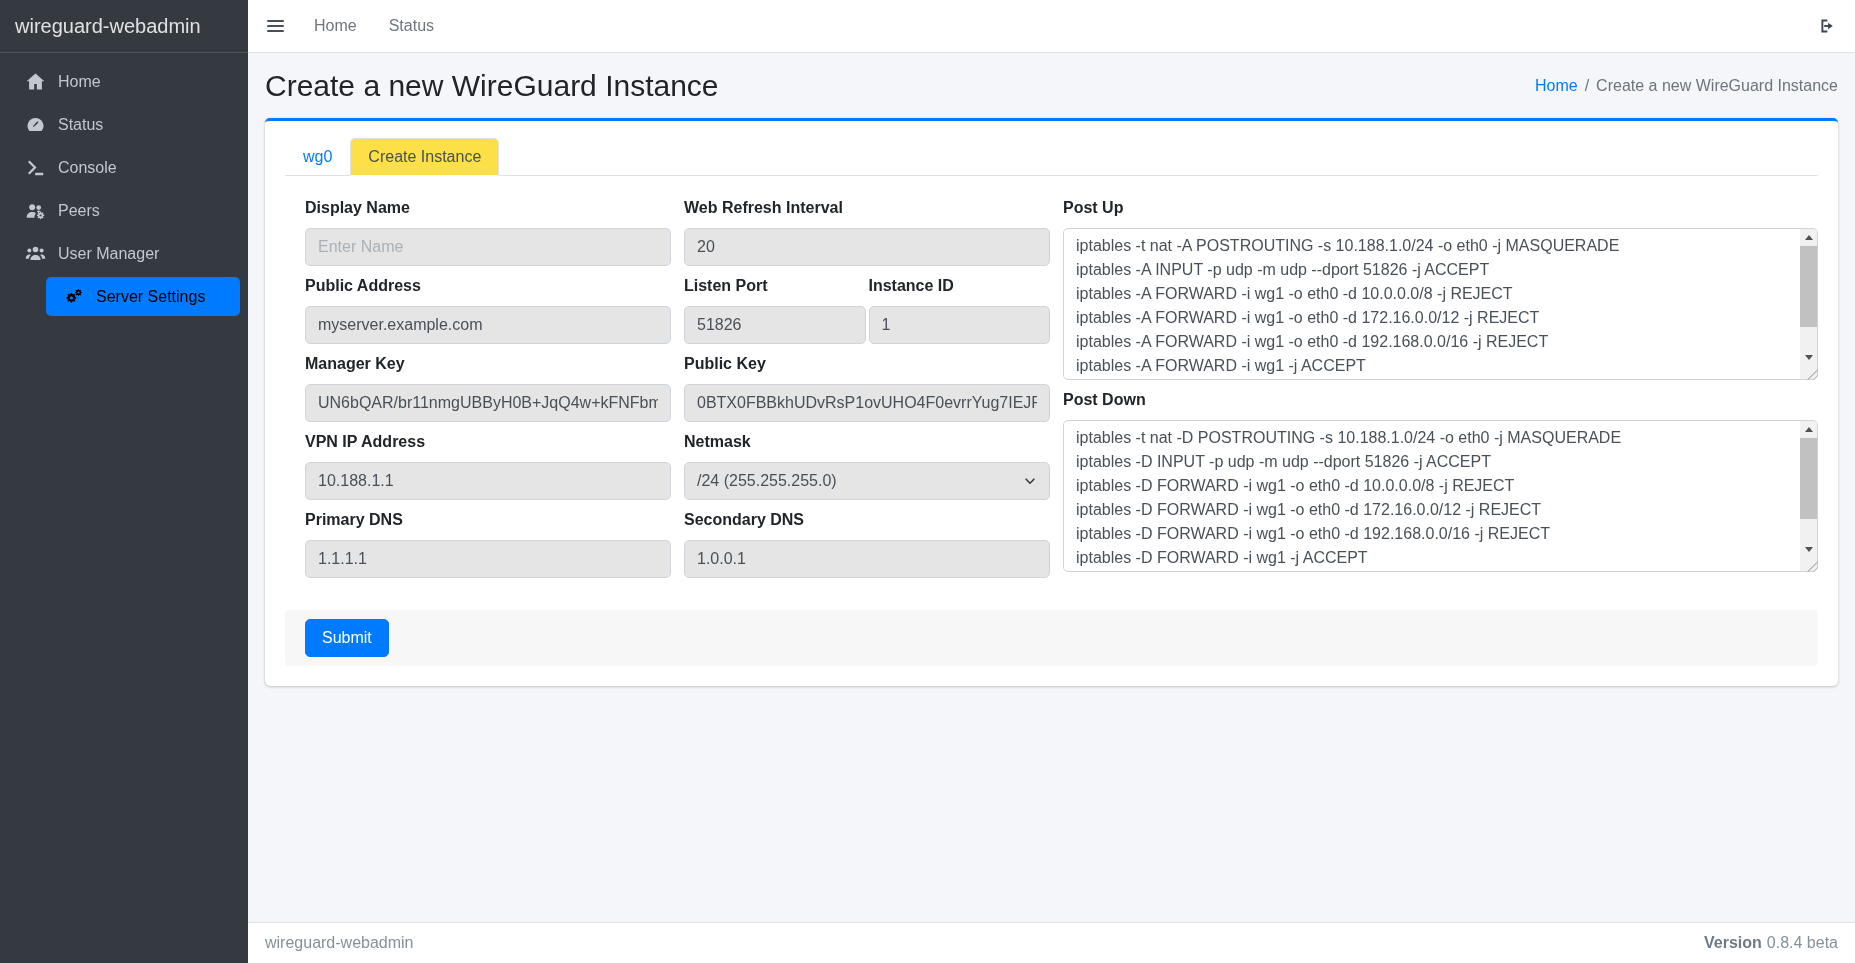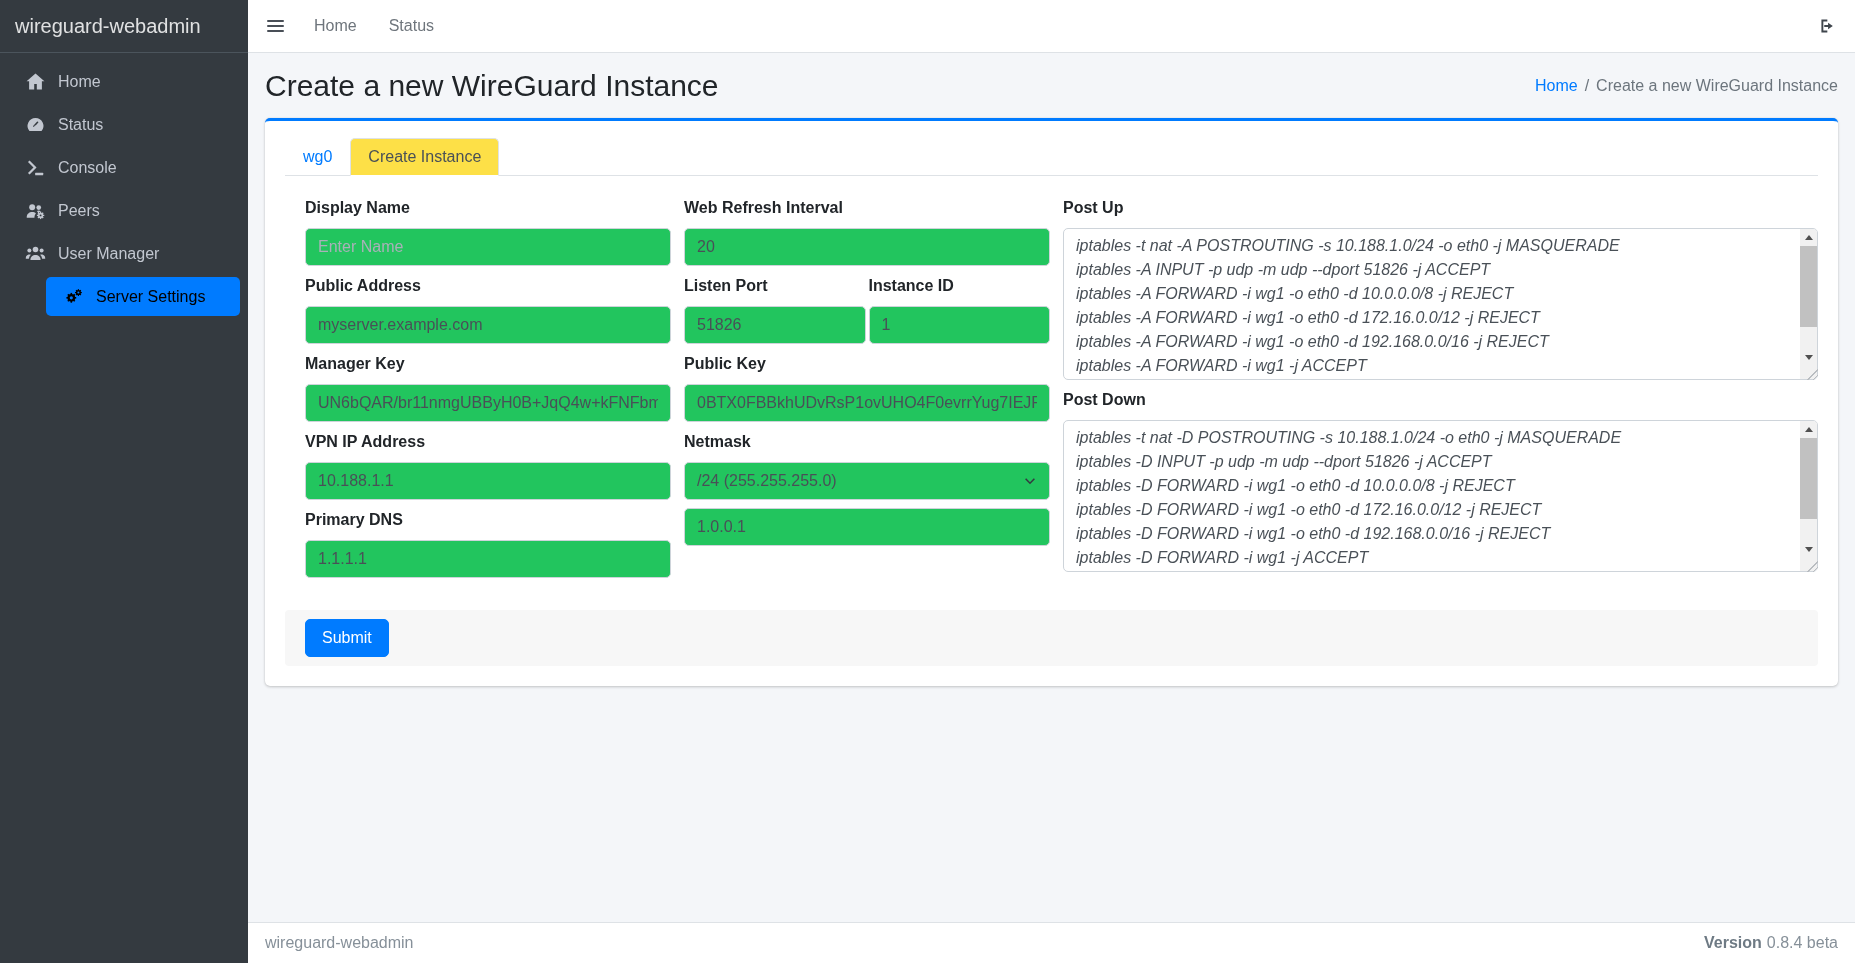--- a/index.html
+++ b/index.html
@@ -45,35 +45,35 @@
          margin-bottom:-1px; cursor:pointer; }
   .tab.inactive { color:#007bff; }
   .tab.active { color:#495057; background:#fde047; border-color:#dee2e6 #dee2e6 #fff; }
 
   
   .form-grid { display:grid; grid-template-columns:366px 366px 1fr; column-gap:13px;
                margin:20px 0 0 20px; align-items:start; }
   .fg { margin-bottom:8px; }
   .fl { display:block; font-weight:700; font-size:16px; line-height:24px; color:#212529; margin-bottom:8px; }
   .fc { display:block; width:100%; height:38px; border:1px solid #ced4da; border-radius:5px;
-        padding:6px 12px; font-size:16px; color:#495057; background:#22c55e; font-family:inherit; }
+        padding:6px 12px; font-size:16px; color:#495057; background:#e5e5e5; font-family:inherit; }
   .fc::placeholder { color:#a9b1b8; opacity:1; }
   .split { display:flex; gap:3px; }
   .split > div { flex:1; }
 
   .select-box { position:relative; cursor:pointer; display:flex; align-items:center; }
   .select-box .sel-text { flex:1; overflow:hidden; white-space:nowrap; }
   .chev { flex-shrink:0; margin-left:6px; display:flex; }
 
   .right-col { grid-column:3; grid-row:1 / span 5; }
 
   .ta-wrap { position:relative; }
   .fc-ta { display:block; width:100%; height:152px; border:1px solid #ced4da; border-radius:5px;
            padding:5px 37px 5px 12px; font-size:16px; line-height:24px; color:#495057; background:#fff;
-           resize:none; overflow:hidden; white-space:pre; font-family:inherit;font-style:italic; }
+           resize:none; overflow:hidden; white-space:pre; font-family:inherit; }
   .sb { position:absolute; top:1px; right:1px; bottom:1px; width:17px; background:#f1f1f1;
         border-radius:0 4px 4px 0; cursor:pointer; }
   .sb-thumb { position:absolute; top:17px; left:0; right:0; height:54%; background:#c1c1c1; }
   .sb-arrow { position:absolute; left:0; width:17px; height:17px; display:flex; align-items:center; justify-content:center; }
   .sb-arrow.up { top:0; }
   .sb-arrow.down { bottom:13px; }
   .tri-up { width:0; height:0; border-left:4px solid transparent; border-right:4px solid transparent;
             border-bottom:5px solid #505050; }
   .tri-down { width:0; height:0; border-left:4px solid transparent; border-right:4px solid transparent;
               border-top:5px solid #505050; }
@@ -323,20 +323,21 @@
                     </svg>
                 </span>
               </div>
             </div>
 
             <div class="fg">
               <label class="fl">Primary DNS</label>
               <input class="fc" type="text" value="1.1.1.1" style="">
             </div>
             <div class="fg">
+              <label class="fl">Secondary DNS</label>
               <input class="fc" type="text" value="1.0.0.1" style="">
             </div>
 
           </div>
 
           <div class="form-footer-band">
             <button class="submit-btn">Submit</button>
           </div>
 
         </div>

